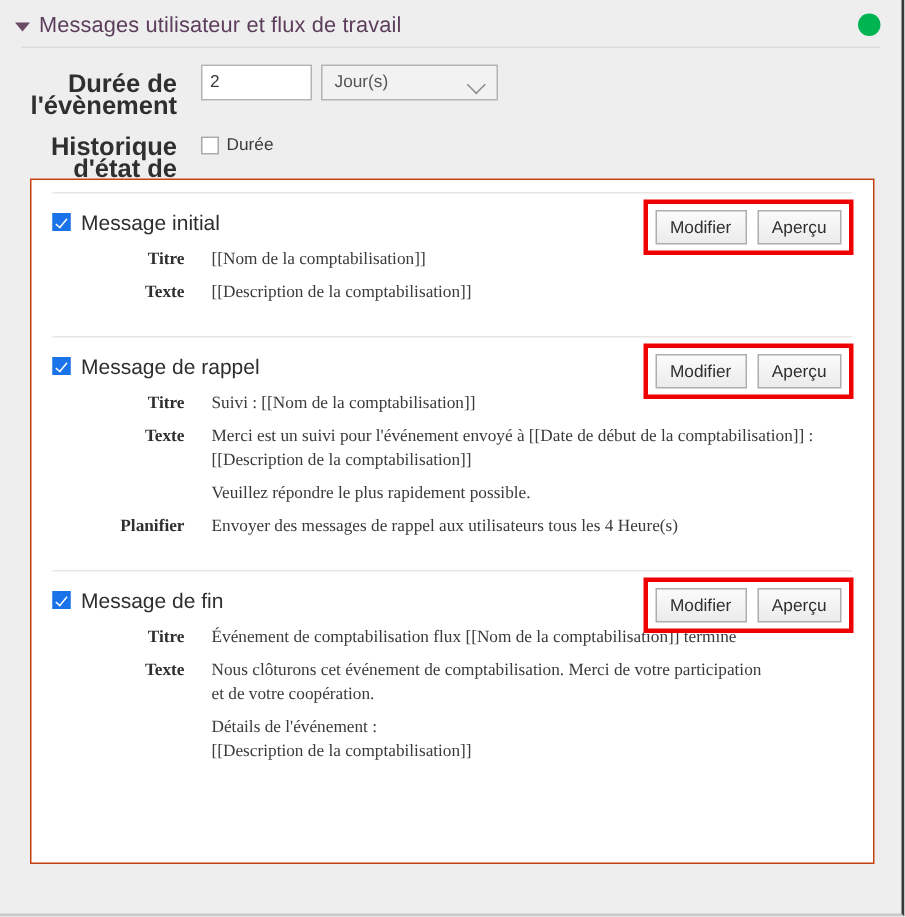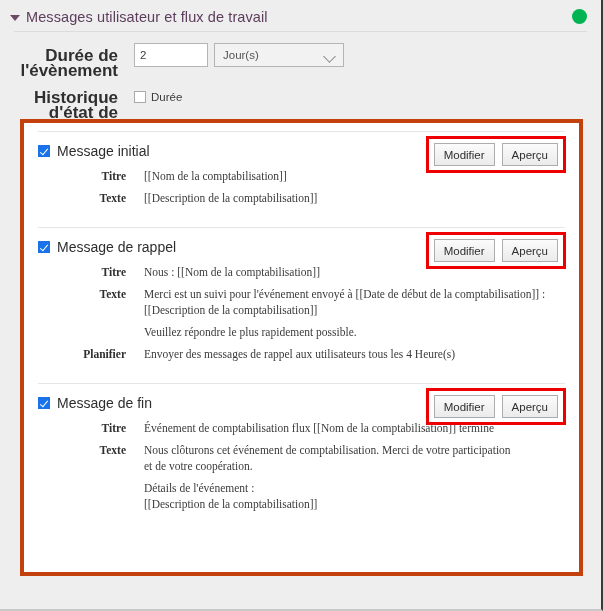--- a/index.html
+++ b/index.html
@@ -97,21 +97,21 @@
     border: 1px solid #b4b4b4;
     background: #ffffff;
     font-family: "Liberation Sans", sans-serif;
     font-size: 11.5px;
     color: #3a3a3a;
     padding: 0 5px;
     outline: none;
   }
   .select-box {
     position: relative;
-    width: 130px;
+    width: 118px;
     height: 24px;
     box-sizing: border-box;
     margin-left: 6px;
     border: 1px solid #b4b4b4;
     background: #f2f2f2;
     display: flex;
     align-items: center;
     padding-left: 8px;
     font-size: 11.5px;
     color: #555555;
@@ -147,21 +147,21 @@
 
   
   .panel {
     position: absolute;
     left: 20px;
     top: 119px;
     width: 563px;
     height: 457px;
     box-sizing: border-box;
     background: #ffffff;
-    border: 4px solid #c2410c;
+    border: 1px solid #c2410c;
     padding: 0 14px;
   }
   .msg-block {
     position: relative;
     padding-top: 8px;
   }
   .block-rule {
     height: 1px;
     background: #e6e6e6;
     margin-bottom: 9px;
@@ -311,21 +311,21 @@
         <span class="cb-checked"></span>
         <span class="block-title">Message de rappel</span>
       </div>
       <div class="btn-group">
         <button class="btn">Modifier</button>
         <button class="btn">Aperçu</button>
       </div>
       <div class="fields">
         <div class="field-row">
           <div class="field-label">Titre</div>
-          <div class="field-value">Nous : [[Nom de la comptabilisation]]</div>
+          <div class="field-value">Suivi : [[Nom de la comptabilisation]]</div>
         </div>
         <div class="field-row">
           <div class="field-label">Texte</div>
           <div class="field-value">Merci est un suivi pour l'événement envoyé à [[Date de début de la comptabilisation]] :
 [[Description de la comptabilisation]]</div>
         </div>
         <div class="field-row">
           <div class="field-label"></div>
           <div class="field-value">Veuillez répondre le plus rapidement possible.</div>
         </div>

